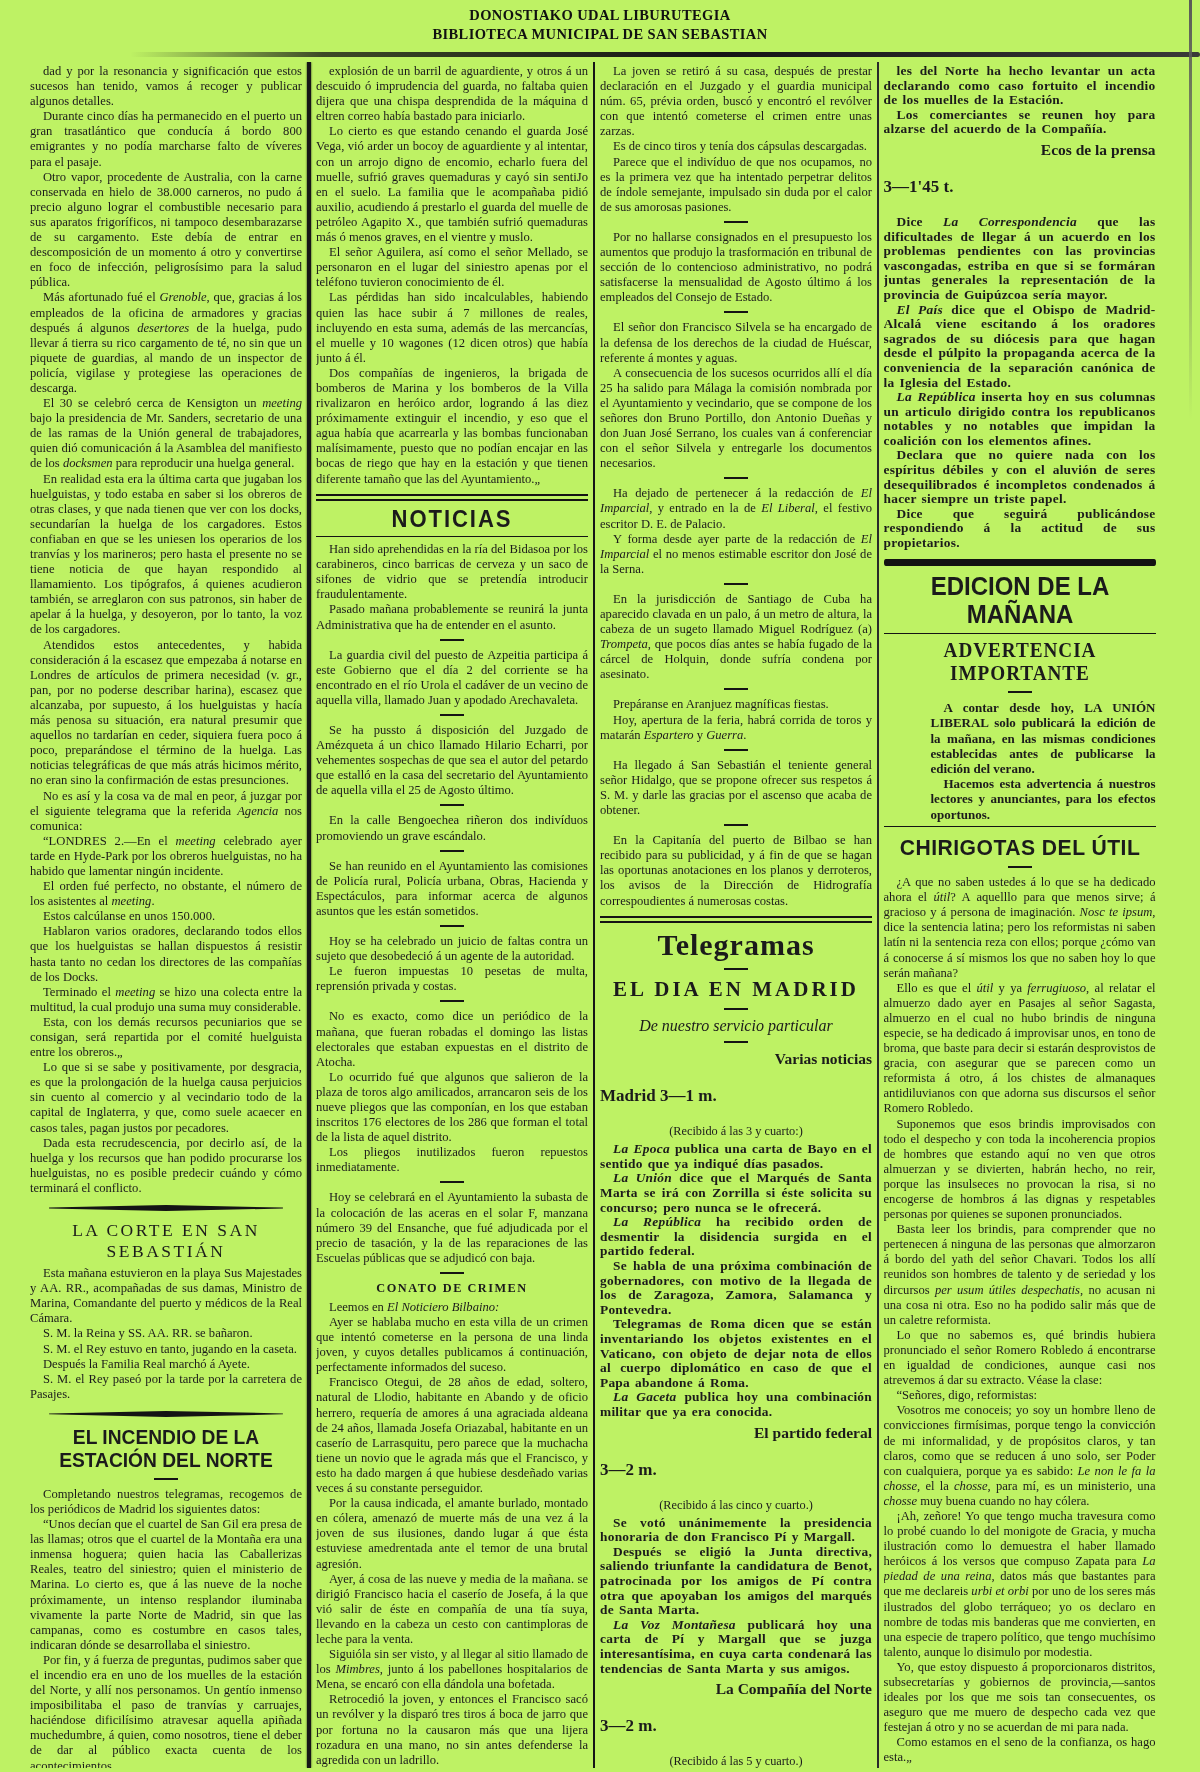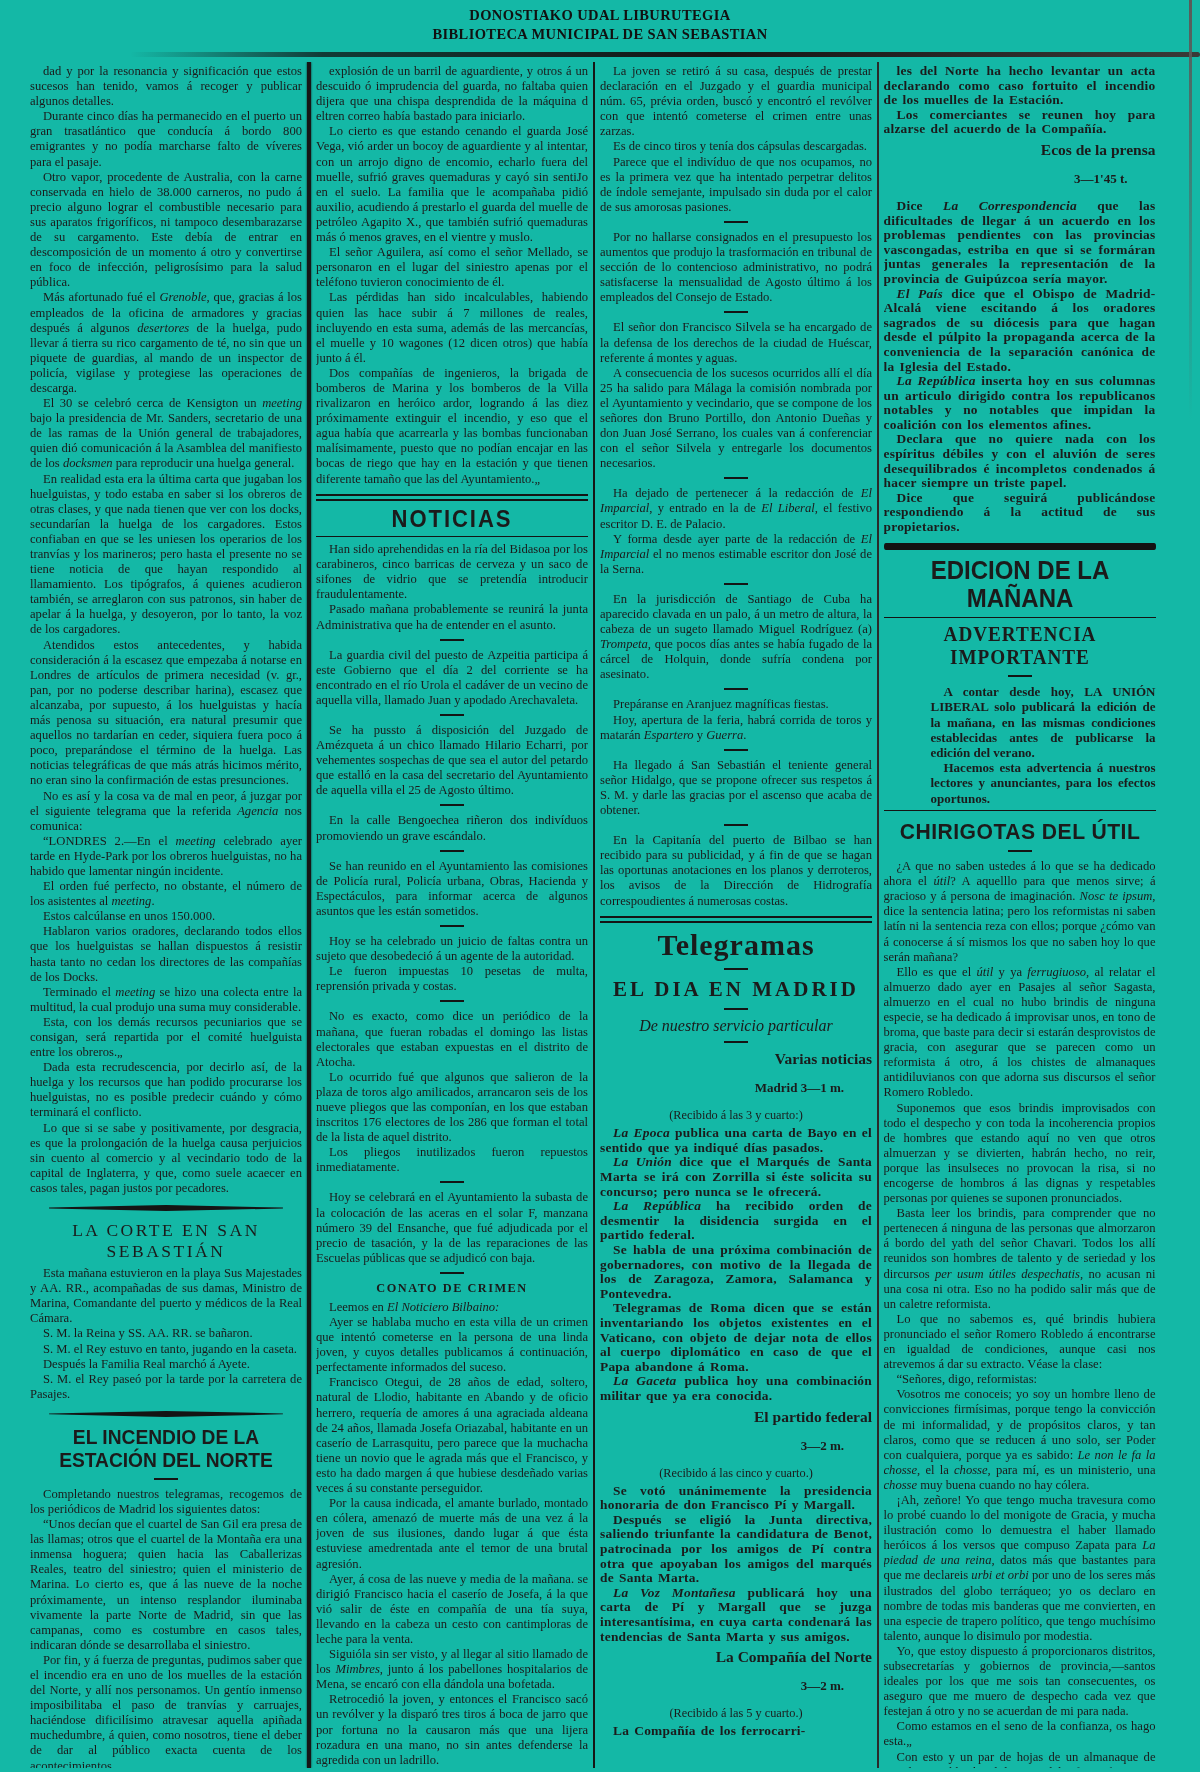--- a/index.html
+++ b/index.html
@@ -1,16 +1,16 @@
 <!DOCTYPE html>
 <html><head>
 <meta charset="utf-8">
 <style>
   html,body{margin:0;padding:0;background:#d8d6d0;}
-  .page{position:relative;width:1200px;height:1772px;margin:0 auto;background:#14b8a6;overflow:hidden;
+  .page{position:relative;width:1200px;height:1772px;margin:0 auto;background:#bef264;overflow:hidden;
         font-family:"Liberation Serif", serif;color:#1b1b1b;}
   .page::after{content:"";position:absolute;top:0;right:8px;width:3px;height:420px;
         background:linear-gradient(to bottom,#5a5a58, rgba(90,90,88,0));}
   .stamp{position:absolute;top:6px;left:0;width:100%;text-align:center;
         font-family:"Liberation Serif", serif;font-weight:bold;font-size:14.5px;line-height:1.3;
         letter-spacing:.4px;color:#111;}
   .top-scan-line{position:absolute;top:52px;left:130px;right:0;height:5px;border-radius:3px;
         background:linear-gradient(to right, rgba(17,17,17,0), rgba(17,17,17,.75) 18%, #151515 55%, #3a3a38);}
   .columns{position:absolute;top:62px;left:30px;right:28px;height:1706px;display:flex;overflow:hidden;}
   .col{width:272px;flex:0 0 272px;overflow:hidden;padding-top:2px;}
@@ -31,21 +31,21 @@
   .hl-black{margin:6px 0 4px;text-align:center;font-family:"Liberation Sans", sans-serif;font-weight:bold;
         line-height:1.15;transform:scaleX(.96);transform-origin:center;}
   .hl-black.v-incendio{font-size:20px;}
   .hl-black.v-noticias{font-size:23px;letter-spacing:2px;margin:4px 0;}
   .hl-black.v-edicion{font-size:25px;margin:6px 0 4px;}
   .hl-black.v-advert{font-family:"Liberation Serif", serif;font-size:20px;letter-spacing:1px;margin:2px 0;}
   .hl-black.v-chirigotas{font-size:22px;letter-spacing:.5px;margin:8px 0 2px;}
 
   .ital-center{font-style:italic;text-align:center;font-size:16px;margin:4px 0;}
   .bold-center{font-weight:bold;text-align:right;font-size:15.5px;margin:4px 0 2px;}
-  .bold-right{font-weight:bold;text-align:right;font-size:13px;padding-right:28px;margin:12px 0;}
+  .bold-right{font-weight:bold;font-size:17px;padding-right:28px;margin:18px 0;}
   .center-small{text-align:center;font-size:12.3px;margin:1px 0 3px;}
   .subhead-caps{text-align:center;font-weight:bold;font-size:12.3px;letter-spacing:1.5px;margin:6px 0 4px;}
 
   .swell-rule{width:86%;height:6px;margin:9px auto;background:#141414;
         clip-path:polygon(0 42%,50% 0,100% 42%,100% 58%,50% 100%,0 58%);}
   .dash-rule{width:24px;height:2px;background:#141414;margin:6px auto 7px;}
   .double-rule{height:3px;border-top:2.5px solid #141414;border-bottom:2px solid #141414;margin:7px 0 5px;}
   .plain-rule{border-top:1.8px solid #141414;margin:4px 0 5px;}
   .thick-rule{height:7px;background:#131313;border-radius:2px/3px;margin:8px 0 4px;}
   i{}
@@ -68,22 +68,22 @@
         <p class="p">El 30 se celebró cerca de Kensigton un <i>meeting</i> bajo la presidencia de Mr. Sanders, secretario de una de las ramas de la Unión general de trabajadores, quien dió comunicación á la Asamblea del manifiesto de los <i>docksmen</i> para reproducir una huelga general.</p>
         <p class="p">En realidad esta era la última carta que jugaban los huelguistas, y todo estaba en saber si los obreros de otras clases, y que nada tienen que ver con los docks, secundarían la huelga de los cargadores. Estos confiaban en que se les uniesen los operarios de los tranvías y los marineros; pero hasta el presente no se tiene noticia de que hayan respondido al llamamiento. Los tipógrafos, á quienes acudieron también, se arreglaron con sus patronos, sin haber de apelar á la huelga, y desoyeron, por lo tanto, la voz de los cargadores.</p>
         <p class="p">Atendidos estos antecedentes, y habida consideración á la escasez que empezaba á notarse en Londres de artículos de primera necesidad (v. gr., pan, por no poderse describar harina), escasez que alcanzaba, por supuesto, á los huelguistas y hacía más penosa su situación, era natural presumir que aquellos no tardarían en ceder, siquiera fuera poco á poco, preparándose el término de la huelga. Las noticias telegráficas de que más atrás hicimos mérito, no eran sino la confirmación de estas presunciones.</p>
         <p class="p">No es así y la cosa va de mal en peor, á juzgar por el siguiente telegrama que la referida <i>Agencia</i> nos comunica:</p>
         <p class="p">“LONDRES 2.—En el <i>meeting</i> celebrado ayer tarde en Hyde-Park por los obreros huelguistas, no ha habido que lamentar ningún incidente.</p>
         <p class="p">El orden fué perfecto, no obstante, el número de los asistentes al <i>meeting</i>.</p>
         <p class="p">Estos calcúlanse en unos 150.000.</p>
         <p class="p">Hablaron varios oradores, declarando todos ellos que los huelguistas se hallan dispuestos á resistir hasta tanto no cedan los directores de las compañías de los Docks.</p>
         <p class="p">Terminado el <i>meeting</i> se hizo una colecta entre la multitud, la cual produjo una suma muy considerable.</p>
         <p class="p">Esta, con los demás recursos pecuniarios que se consigan, será repartida por el comité huelguista entre los obreros.„</p>
+        <p class="p">Lo que si se sabe y positivamente, por desgracia, es que la prolongación de la huelga causa perjuicios sin cuento al comercio y al vecindario todo de la capital de Inglaterra, y que, como suele acaecer en casos tales, pagan justos por pecadores.</p>
         <p class="p">Dada esta recrudescencia, por decirlo así, de la huelga y los recursos que han podido procurarse los huelguistas, no es posible predecir cuándo y cómo terminará el conflicto.</p>
-        <p class="p">Lo que si se sabe y positivamente, por desgracia, es que la prolongación de la huelga causa perjuicios sin cuento al comercio y al vecindario todo de la capital de Inglaterra, y que, como suele acaecer en casos tales, pagan justos por pecadores.</p>
         <div class="swell-rule"></div>
         <h2 class="hl-serif">LA CORTE EN SAN SEBASTIÁN</h2>
         <p class="p">Esta mañana estuvieron en la playa Sus Majestades y AA. RR., acompañadas de sus damas, Ministro de Marina, Comandante del puerto y médicos de la Real Cámara.</p>
         <p class="p">S. M. la Reina y SS. AA. RR. se bañaron.</p>
         <p class="p">S. M. el Rey estuvo en tanto, jugando en la caseta.</p>
         <p class="p">Después la Familia Real marchó á Ayete.</p>
         <p class="p">S. M. el Rey paseó por la tarde por la carretera de Pasajes.</p>
         <div class="swell-rule"></div>
         <h2 class="hl-black v-incendio">EL INCENDIO DE LA ESTACIÓN DEL NORTE</h2>
         <div class="dash-rule"></div>

